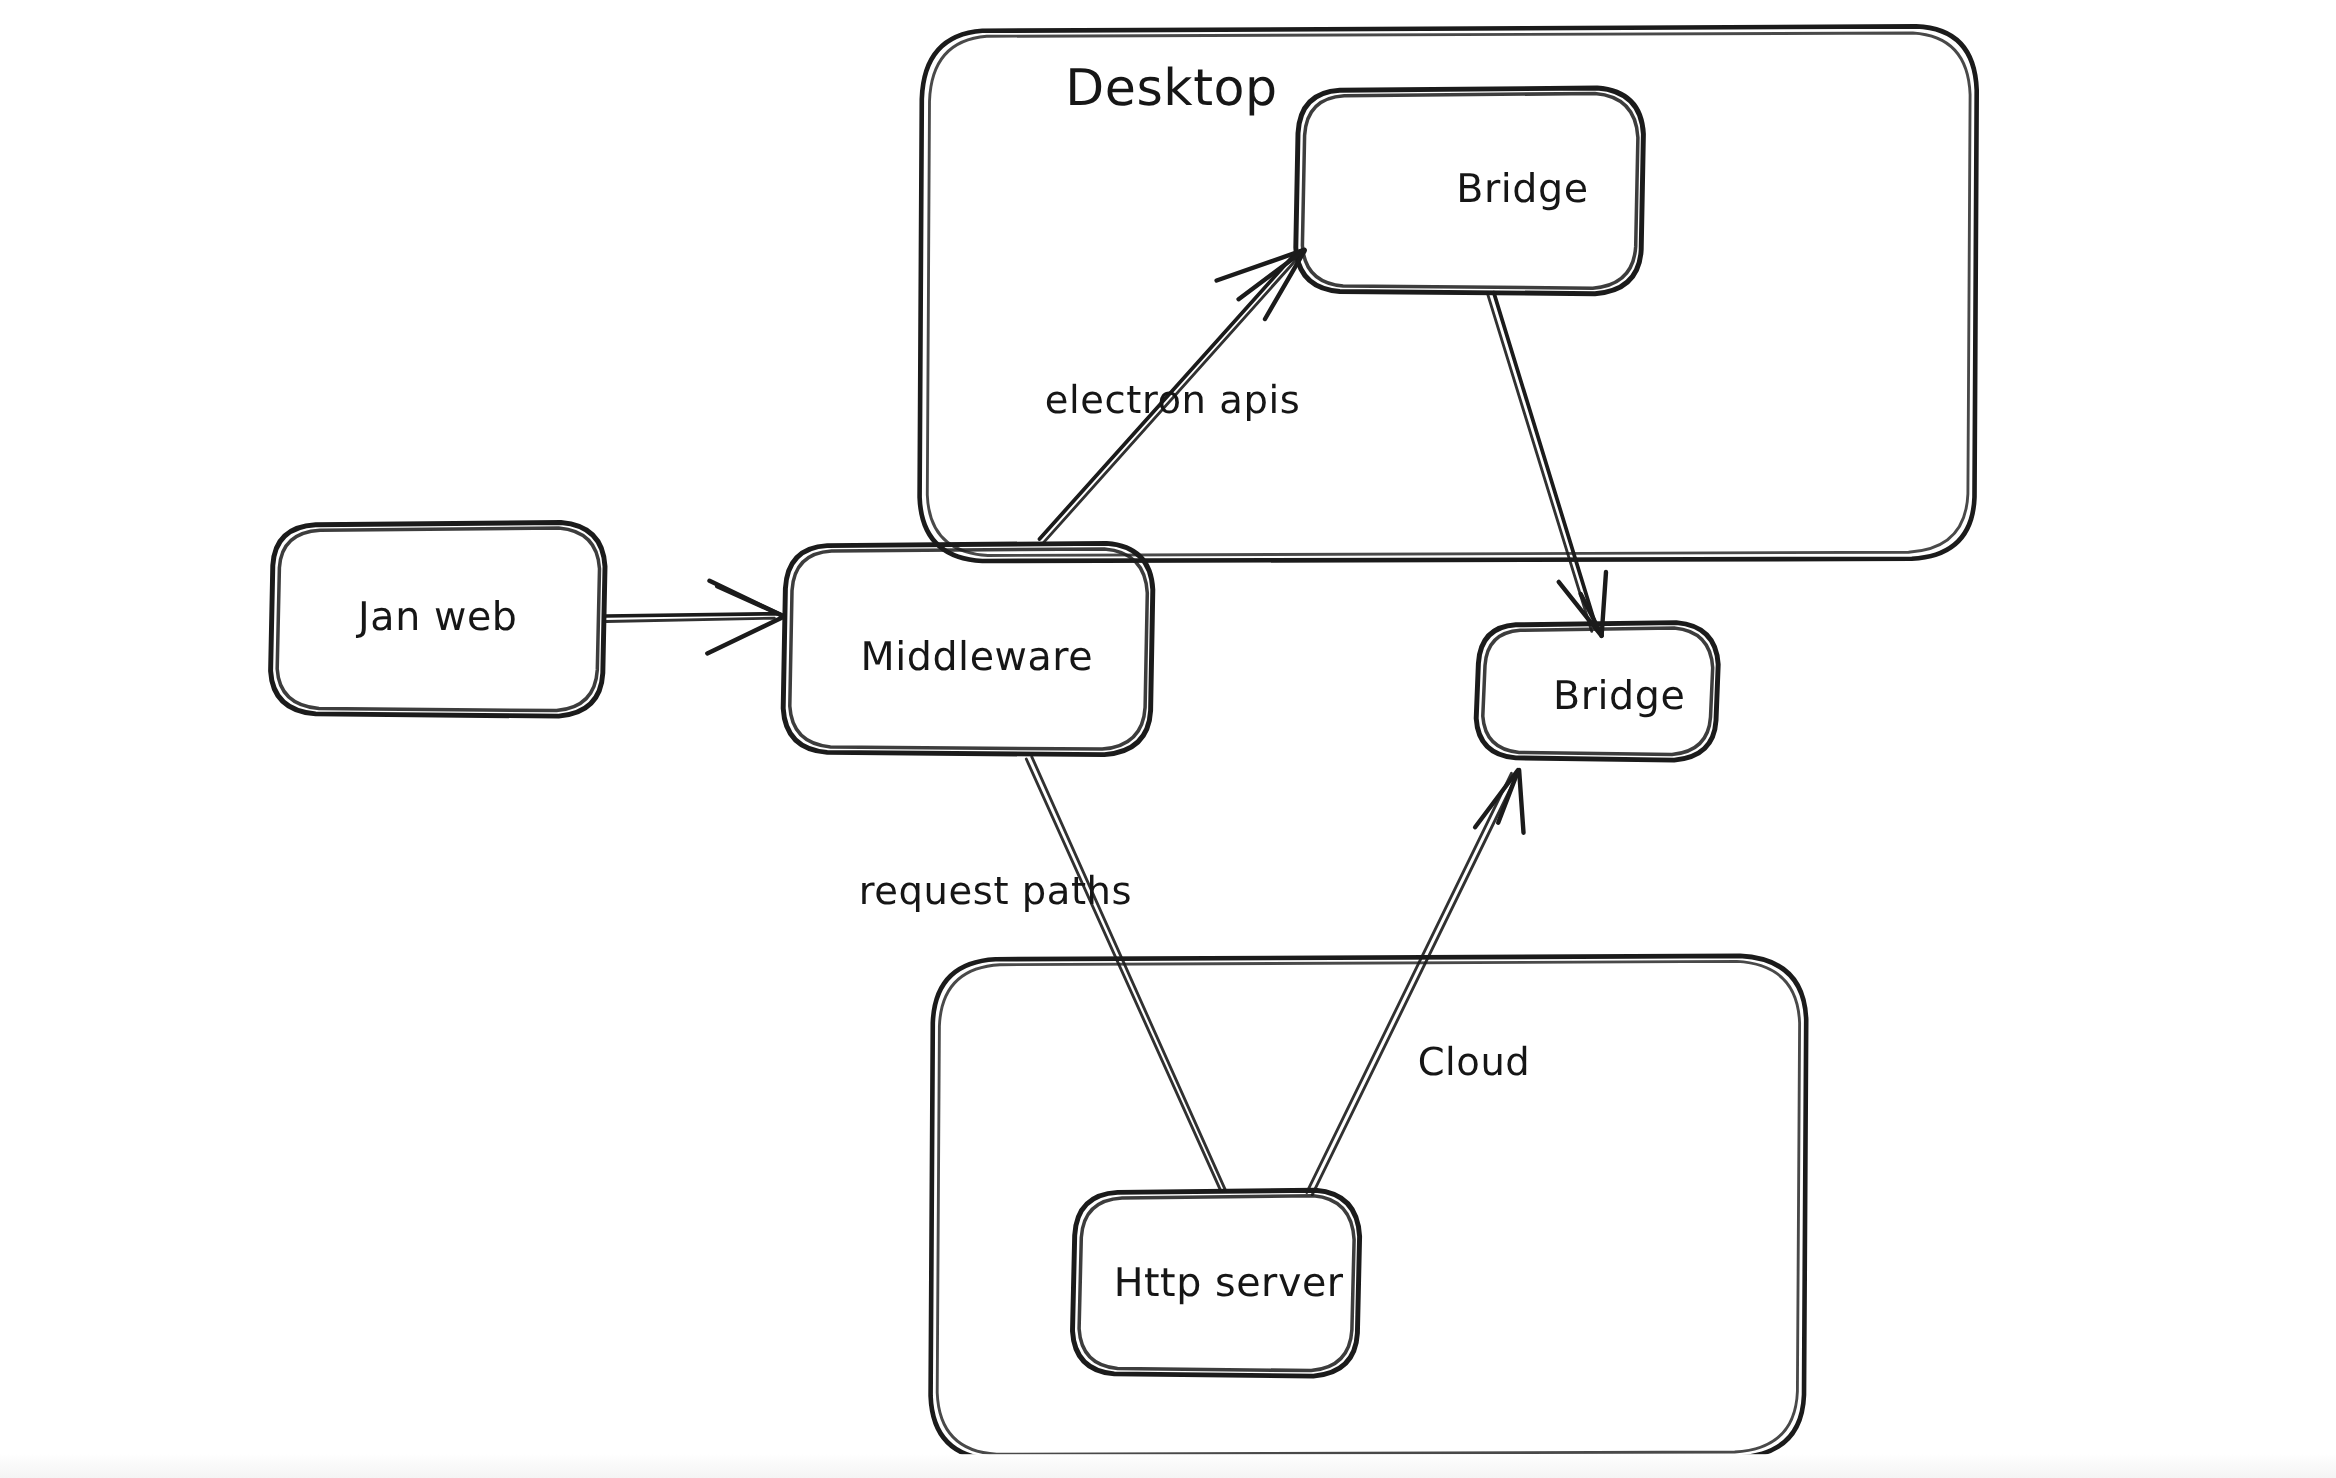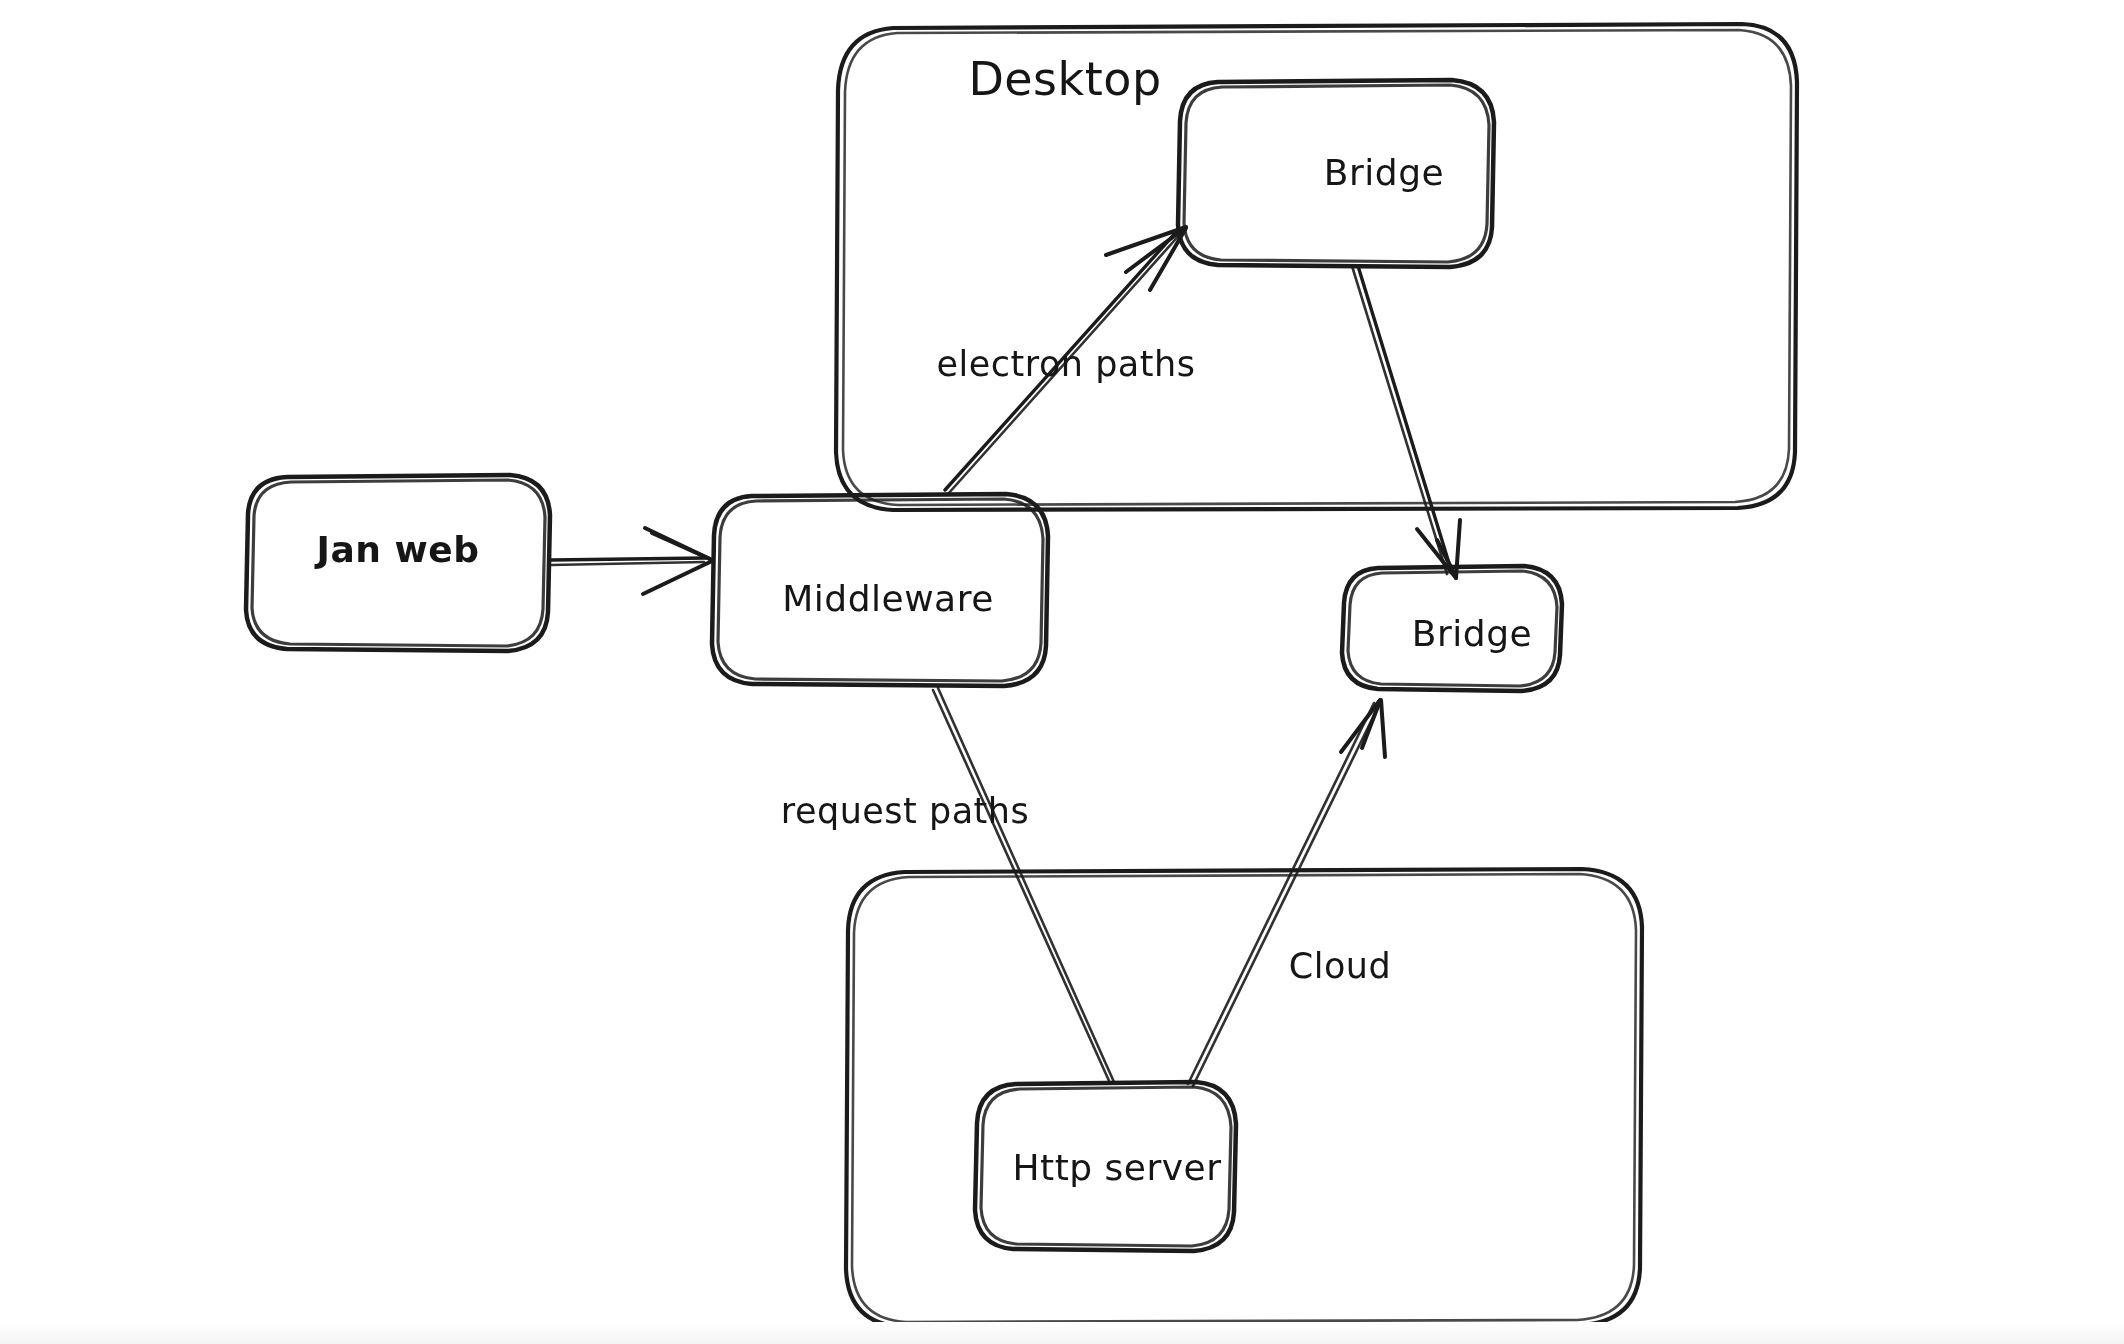--- a/index.html
+++ b/index.html
@@ -145,31 +145,31 @@
       <path class="stroke edge-thin" d="M 1193 1086 L 1379 705"></path>
       <path class="stroke arrow-head" d="M 1341 752 L 1380 700"></path>
       <path class="stroke arrow-head" d="M 1385 757 L 1381 700"></path>
       <path class="stroke arrow-head" d="M 1362 748 L 1380 701"></path>
     </g>
 
   </svg>
 
   <div class="label group-label" style="left:1065px; top:79px;">Desktop</div>
 
-  <div class="label node-label" style="left:398px; top:549px;font-weight:bold;">Jan web</div>
+  <div class="label node-label" style="left:398px; top:561px;">Jan web</div>
 
   <div class="label node-label" style="left:888px; top:598px;">Middleware</div>
 
   <div class="label node-label" style="left:1340px; top:172px;margin-left:44px;">Bridge</div>
 
   <div class="label node-label" style="left:1472px; top:633px;">Bridge</div>
 
   <div class="label node-label" style="left:1117px; top:1167px;">Http server</div>
 
-  <div class="label edge-label" style="left:1066px; top:364px;">electron paths</div>
+  <div class="label edge-label" style="left:1066px; top:364px;">electron apis</div>
 
   <div class="label edge-label" style="left:905px; top:811px;">request paths</div>
 
   <div class="label group-label" style="left:1340px; top:966px; font-size:35px;">Cloud</div>
 
   <div class="label note" style="left:355px; top:967px;">
   </div>
 
   <div id="bottom-band"></div>
 

